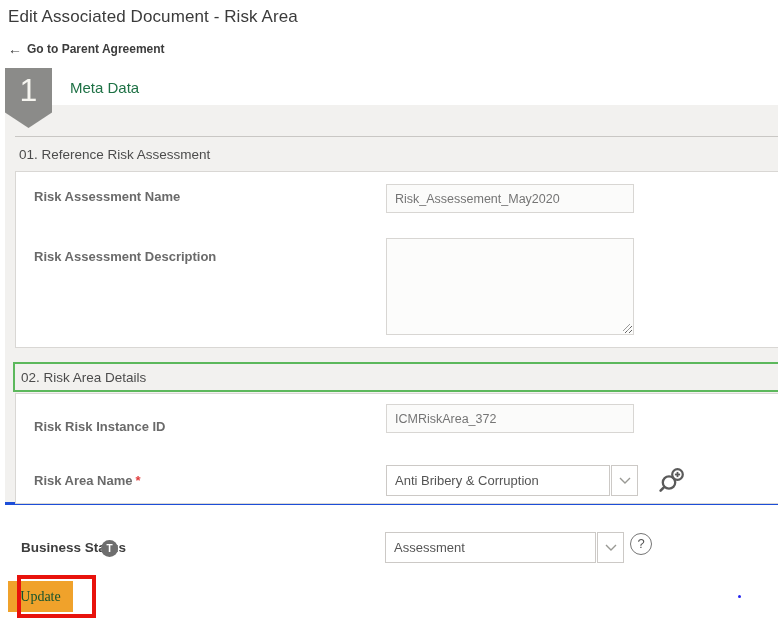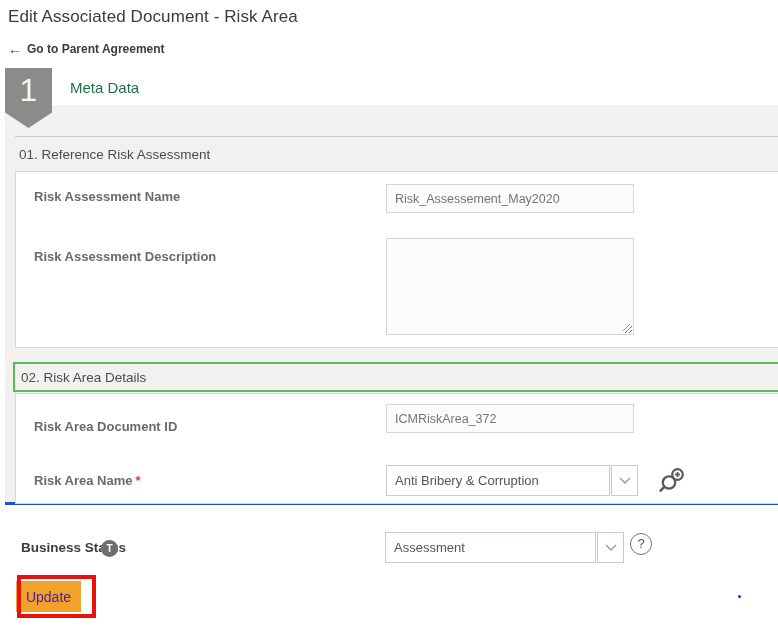--- a/index.html
+++ b/index.html
@@ -118,23 +118,23 @@
     border:1.5px solid #757575; border-radius:50%;
     font-size:13px; color:#555; text-align:center; line-height:19px; cursor:pointer;
   }
 
   
   .annotation-box {
     position:absolute; left:17px; top:575px; width:79px; height:43px;
     border:4px solid #e8120c; z-index:4; pointer-events:none;
   }
   .update-btn {
-    position:absolute; left:16px; top:581px; width:65px; height:31px;
-    background:#f0a22b; border:none; color:#4c1d95; font-size:14px;
-    font-family:Liberation Sans, sans-serif; cursor:pointer; z-index:3;
+    position:absolute; left:8px; top:581px; width:65px; height:31px;
+    background:#f0a22b; border:none; color:#14532d; font-size:14px;
+    font-family:Liberation Serif, serif; cursor:pointer; z-index:3;
   }
 
   .blue-dot { position:absolute; width:3px; height:3px; background:#2424f0; border-radius:50%; }
   .dot1 { left:695px; top:490px; }
   .dot2 { left:738px; top:595px; }
 </style>
 </head>
 <body>
 
 <div class="page-title">Edit Associated Document - Risk Area</div>
@@ -160,21 +160,21 @@
     <div class="field-label" style="top:77px;">Risk Assessment Description</div>
     <textarea class="desc-area" style=""></textarea>
     <svg class="resize-grip" width="10" height="10" viewBox="0 0 10 10">
       <path d="M9 2 L2 9 M9 6 L6 9" stroke="#9a9a9a" stroke-width="1" fill="none"></path>
     </svg>
   </div>
 
   <div class="section-header h2">02. Risk Area Details</div>
 
   <div class="panel p2">
-    <div class="field-label" style="top:25px;">Risk Area Document ID</div>
+    <div class="field-label" style="top:25px;">Risk Risk Instance ID</div>
     <input class="text-input" style="top: 10px;" readonly="" value="ICMRiskArea_372">
 
     <div class="field-label" style="top:79px;">
       <span>Risk Area Name</span><span class="req">*</span>
     </div>
 
     <div class="select sel-risk-name">
       <div class="value-box">Anti Bribery &amp; Corruption</div>
       <div class="chev-box">
         <svg width="12" height="8" viewBox="0 0 12 8">

